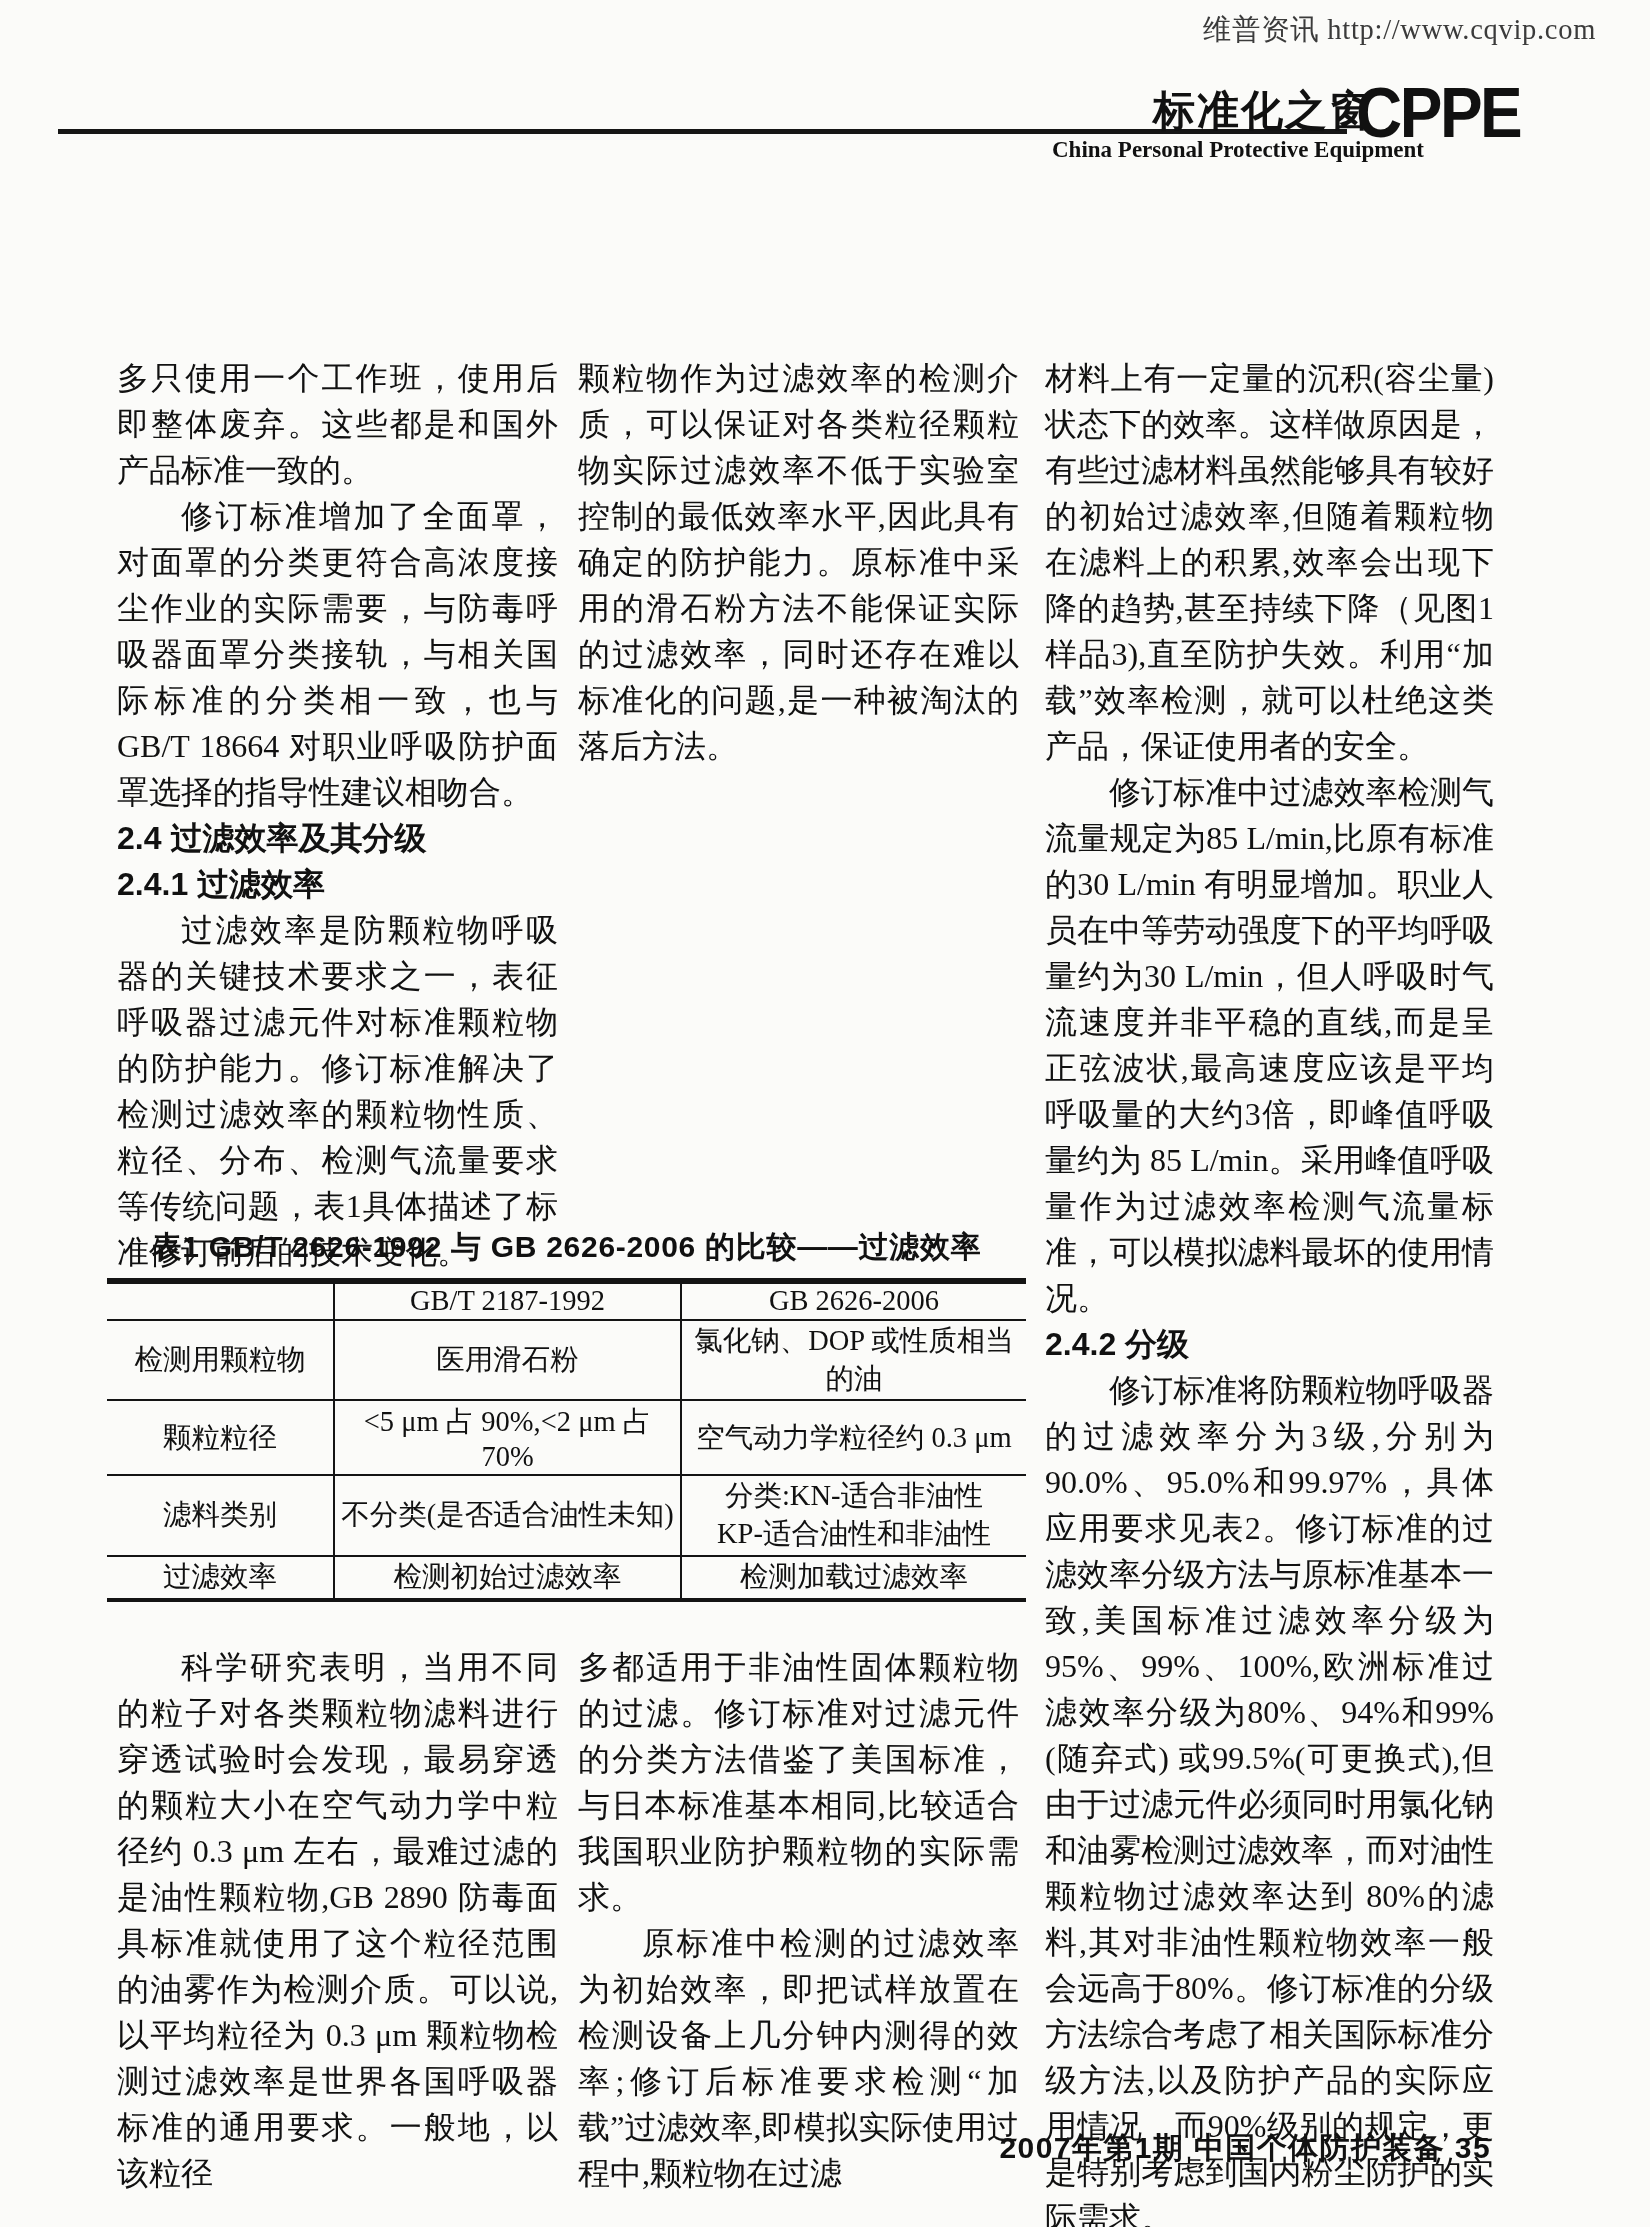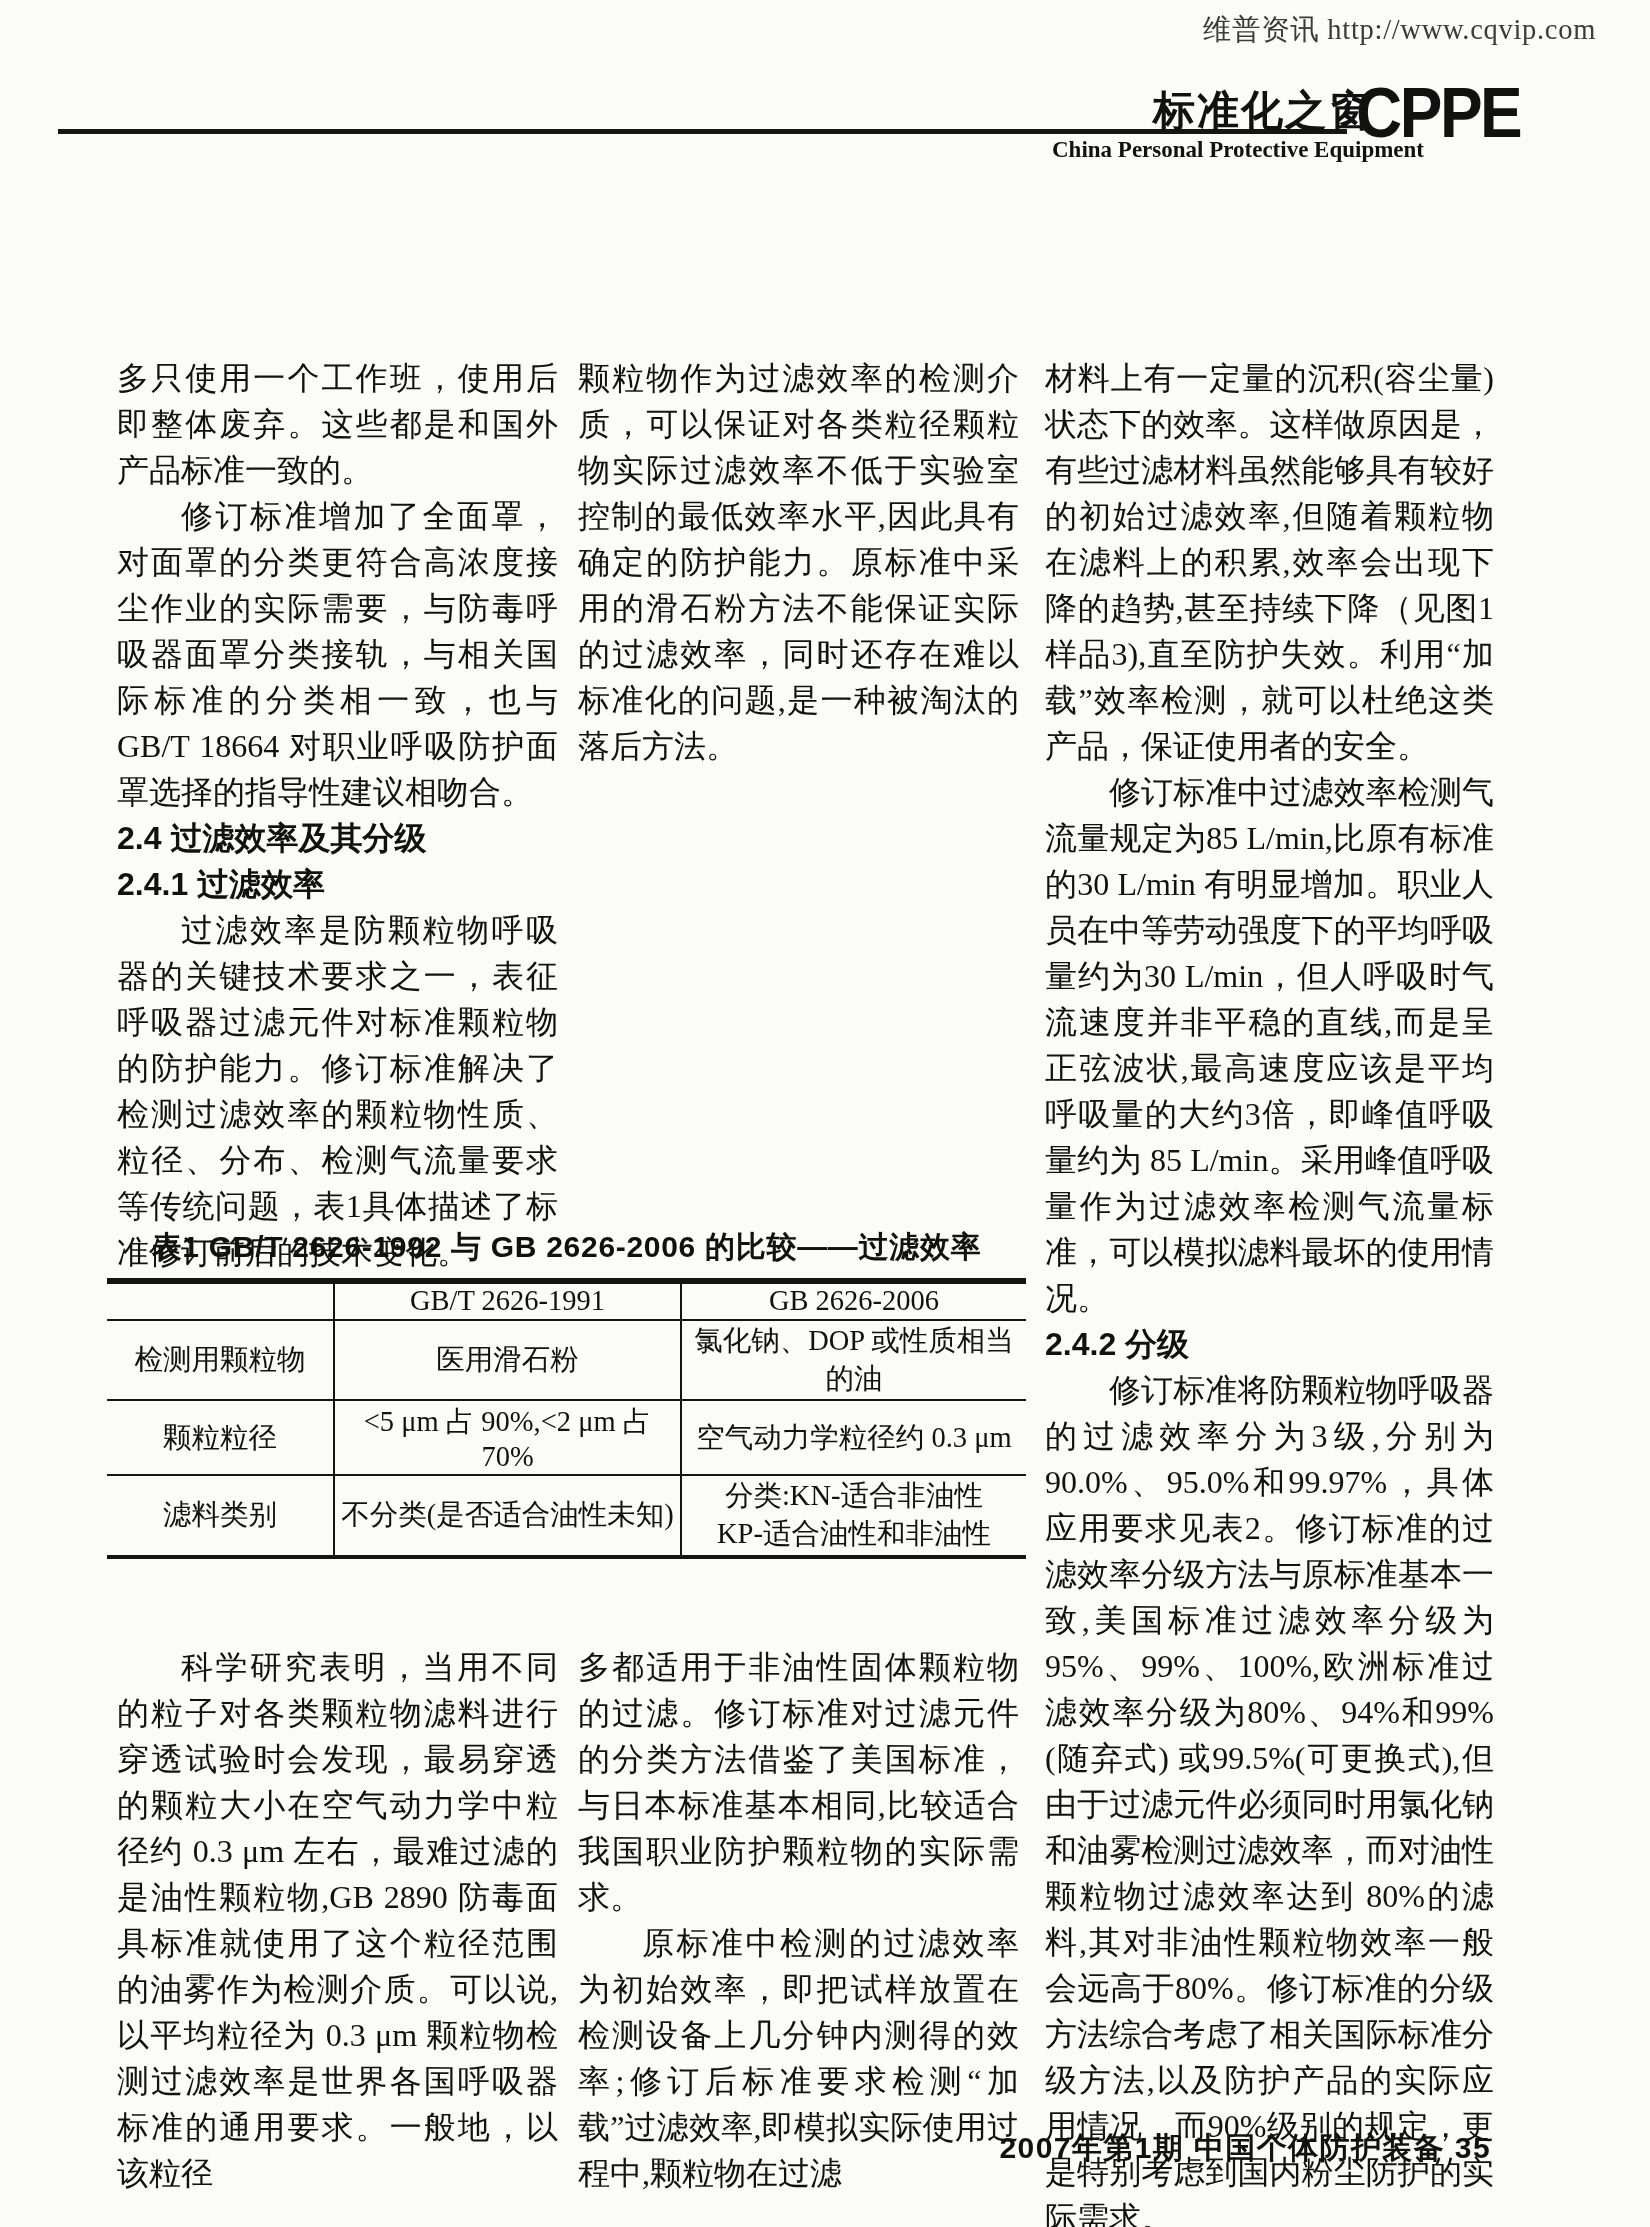--- a/index.html
+++ b/index.html
@@ -130,41 +130,46 @@
     <div class="table-title">表1  GB/T 2626-1992 与 GB 2626-2006 的比较——过滤效率</div>
     <table class="cmp-table">
       <colgroup>
           <col class="c0">
           <col class="c1">
           <col class="c2">
         </colgroup>
       <thead id="t1-head">
           <tr>
             <th></th>
-            <th>GB/T 2626-1991</th>
+            <th>GB/T 2187-1992</th>
             <th>GB 2626-2006</th>
           </tr>
         </thead>
       <tbody id="t1-body">
           <tr>
             <td>检测用颗粒物</td>
             <td>医用滑石粉</td>
             <td>氯化钠、DOP 或性质相当的油</td>
           </tr>
           <tr>
             <td>颗粒粒径</td>
             <td>&lt;5 μm 占 90%,&lt;2 μm 占 70%</td>
             <td>空气动力学粒径约 0.3 μm</td>
           </tr>
           <tr>
             <td>滤料类别</td>
             <td>不分类(是否适合油性未知)</td>
             <td>分类:KN-适合非油性
 KP-适合油性和非油性</td>
           </tr>
+          <tr>
+            <td>过滤效率</td>
+            <td>检测初始过滤效率</td>
+            <td>检测加载过滤效率</td>
+          </tr>
         </tbody>
     </table>
   </div>
 
   <div class="col col1-bottom">
       <div class="para indent">科学研究表明，当用不同的粒子对各类颗粒物滤料进行穿透试验时会发现，最易穿透的颗粒大小在空气动力学中粒径约 0.3 μm 左右，最难过滤的是油性颗粒物,GB 2890 防毒面具标准就使用了这个粒径范围的油雾作为检测介质。可以说,以平均粒径为 0.3 μm 颗粒物检测过滤效率是世界各国呼吸器标准的通用要求。一般地，以该粒径</div>
     </div>
   <div class="col col2-bottom">
       <div class="para">多都适用于非油性固体颗粒物的过滤。修订标准对过滤元件的分类方法借鉴了美国标准，与日本标准基本相同,比较适合我国职业防护颗粒物的实际需求。</div>
       <div class="para indent">原标准中检测的过滤效率为初始效率，即把试样放置在检测设备上几分钟内测得的效率;修订后标准要求检测“加载”过滤效率,即模拟实际使用过程中,颗粒物在过滤</div>

